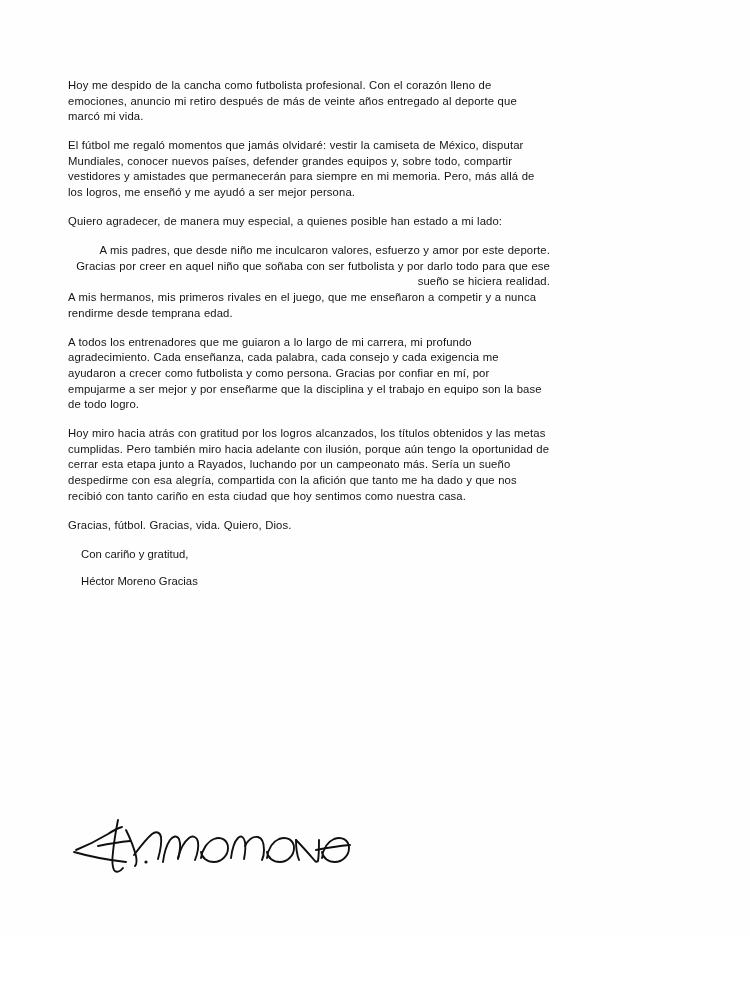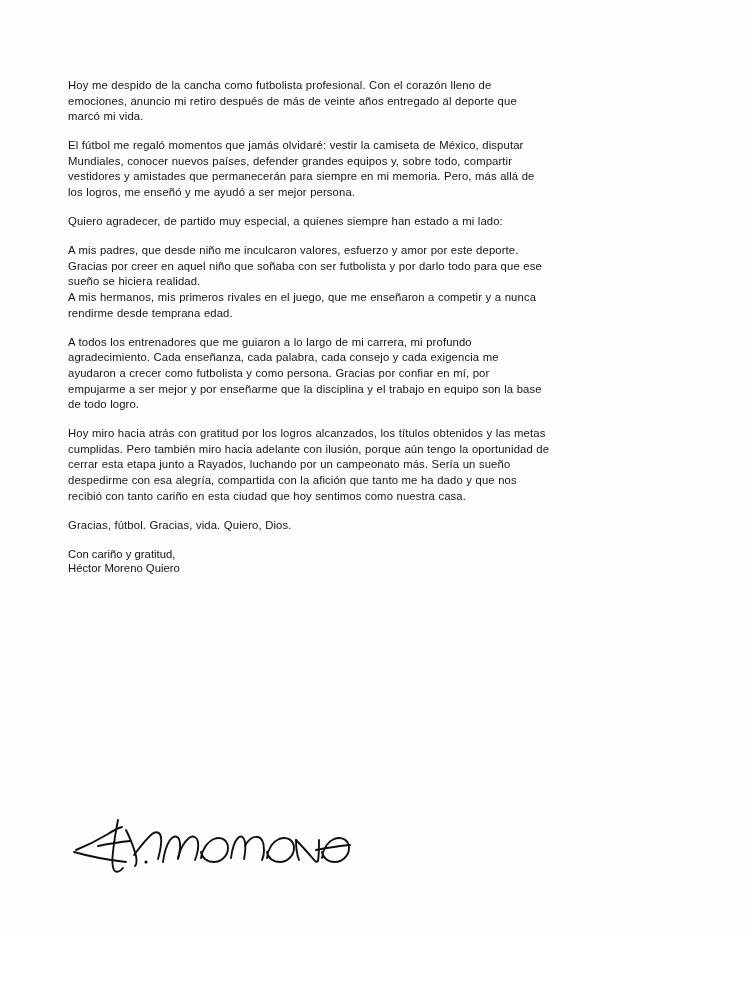--- a/index.html
+++ b/index.html
@@ -31,29 +31,30 @@
     font-size: 11.3px;
     line-height: 15.6px;
     color: #141414;
     margin: 0 0 13.5px 0;
     text-align: left;
     letter-spacing: 0.01em;
     word-spacing: 0.02em;
   }
   .para.tight {
     margin-bottom: 0;
+    text-align: right;
   }
   .closing-block {
     margin-top: 2px;
   }
   .closing-line {
     font-size: 11.3px;
     line-height: 14.2px;
     color: #141414;
-    margin: 0;
+    margin: 13px;
   }
   .signature-area {
     position: absolute;
     left: 68px;
     top: 806px;
     width: 300px;
     height: 80px;
   }
   .signature-area svg {
     display: block;
@@ -61,30 +62,30 @@
 </style>
 </head>
 <body>
 
 <div class="page">
 
   <div class="letter-body">
 
     <p class="para">Hoy me despido de la cancha como futbolista profesional. Con el corazón lleno de emociones, anuncio mi retiro después de más de veinte años entregado al deporte que marcó mi vida.</p>
     <p class="para">El fútbol me regaló momentos que jamás olvidaré: vestir la camiseta de México, disputar Mundiales, conocer nuevos países, defender grandes equipos y, sobre todo, compartir vestidores y amistades que permanecerán para siempre en mi memoria. Pero, más allá de los logros, me enseñó y me ayudó a ser mejor persona.</p>
-    <p class="para">Quiero agradecer, de partido muy especial, a quienes siempre han estado a mi lado:</p>
+    <p class="para">Quiero agradecer, de manera muy especial, a quienes posible han estado a mi lado:</p>
     <p class="para tight">A mis padres, que desde niño me inculcaron valores, esfuerzo y amor por este deporte. Gracias por creer en aquel niño que soñaba con ser futbolista y por darlo todo para que ese sueño se hiciera realidad.</p>
     <p class="para">A mis hermanos, mis primeros rivales en el juego, que me enseñaron a competir y a nunca rendirme desde temprana edad.</p>
     <p class="para">A todos los entrenadores que me guiaron a lo largo de mi carrera, mi profundo agradecimiento. Cada enseñanza, cada palabra, cada consejo y cada exigencia me ayudaron a crecer como futbolista y como persona. Gracias por confiar en mí, por empujarme a ser mejor y por enseñarme que la disciplina y el trabajo en equipo son la base de todo logro.</p>
     <p class="para">Hoy miro hacia atrás con gratitud por los logros alcanzados, los títulos obtenidos y las metas cumplidas. Pero también miro hacia adelante con ilusión, porque aún tengo la oportunidad de cerrar esta etapa junto a Rayados, luchando por un campeonato más. Sería un sueño despedirme con esa alegría, compartida con la afición que tanto me ha dado y que nos recibió con tanto cariño en esta ciudad que hoy sentimos como nuestra casa.</p>
     <p class="para">Gracias, fútbol. Gracias, vida. Quiero, Dios.</p>
 
     <div class="closing-block">
       <p class="closing-line">Con cariño y gratitud,</p>
-      <p class="closing-line">Héctor Moreno Quiero</p>
+      <p class="closing-line">Héctor Moreno Gracias</p>
     </div>
 
   </div>
 
   <div class="signature-area">
     <svg width="300" height="80" viewBox="0 0 300 80" aria-hidden="true">
       <g fill="none" stroke="#101010" stroke-width="1.9" stroke-linecap="round" stroke-linejoin="round">
         <path d="M8 44 C18 40, 30 34, 40 28 C46 24, 50 22, 54 21"></path>
         <path d="M50 14 C48 24, 46 36, 45 46 C44 54, 44 60, 46 64 C48 67, 52 66, 55 62"></path>
         <path d="M30 40 C40 38, 52 36, 62 35"></path>

